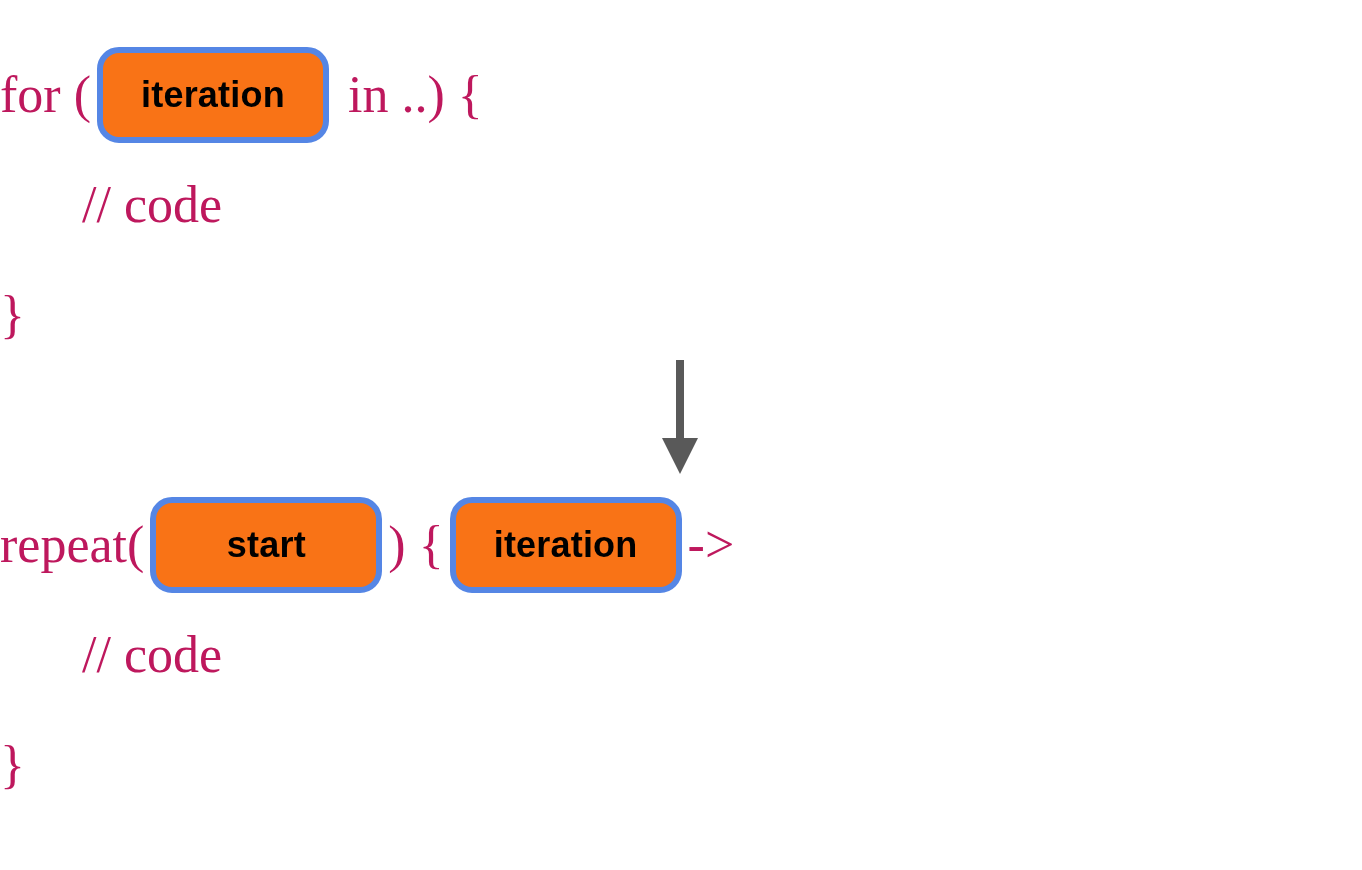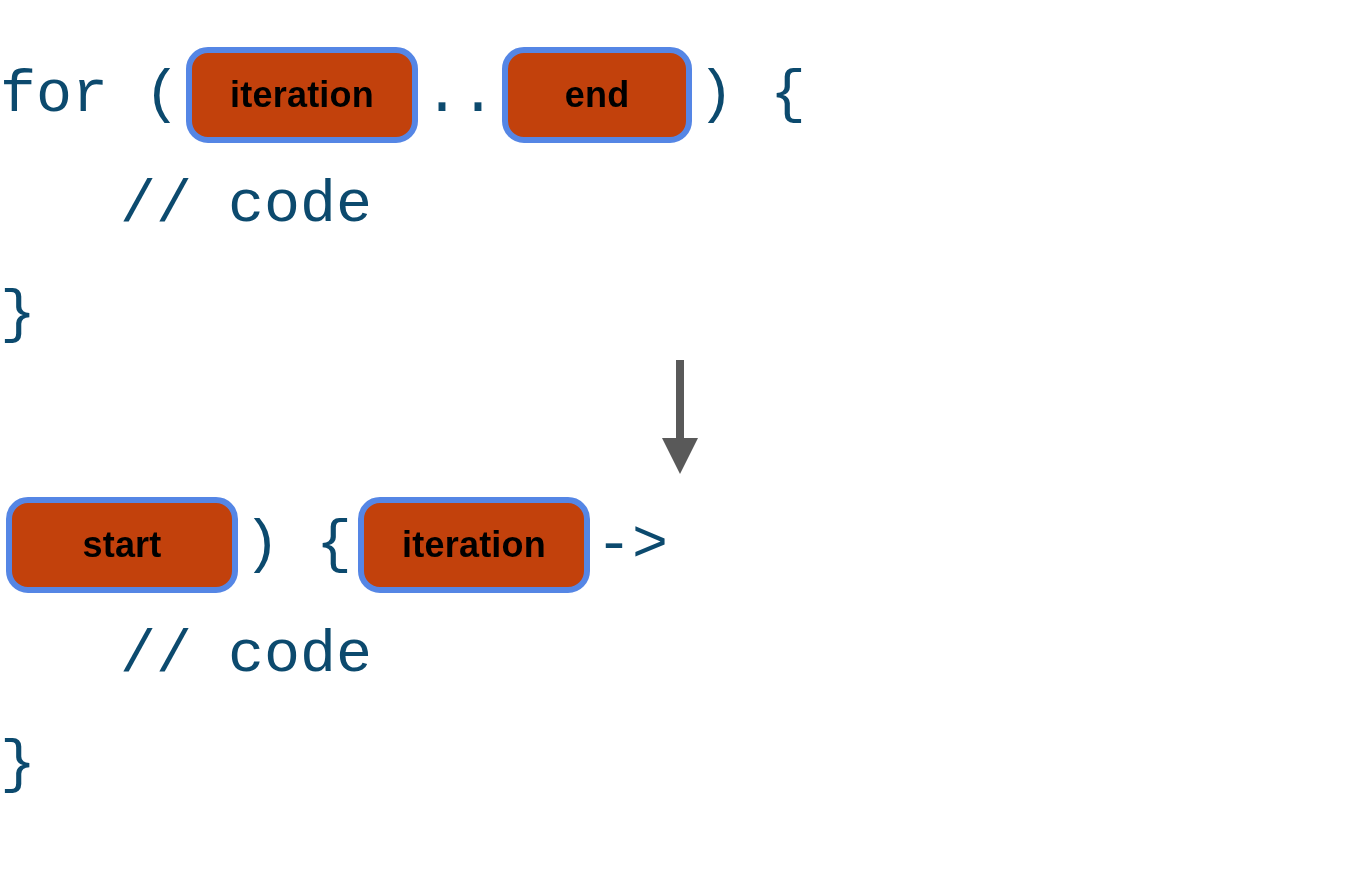--- a/index.html
+++ b/index.html
@@ -31,38 +31,38 @@
   #block-for    { top: 40px; }
   #block-repeat { top: 490px; }
 
   .code-line {
     position: relative;
     height: 110px;
     display: flex;
     align-items: center;
     white-space: pre;
   }
-  .code-line.indented { padding-left: 120px; }
+  .code-line.indented { padding-left: 82px; }
 
   .code-text {
-    font-family: Liberation Mono, monospace;
-    font-size: 60px;
+    font-family: Liberation Serif, serif;
+    font-size: 52px;
     line-height: 1;
-    color: #0c4a6e;
+    color: #be185d;
     letter-spacing: 0;
     white-space: pre;
   }
 
   
   .chip {
     display: inline-flex;
     align-items: center;
     justify-content: center;
     box-sizing: border-box;
-    background: #c2410c;
+    background: #f97316;
     border: 6px solid #5586e5;
     border-radius: 22px;
     height: 96px;
     padding: 0 26px;
     margin: 4px 6px;
     font-family: "Liberation Sans", "DejaVu Sans", sans-serif;
     font-weight: 700;
     font-size: 36px;
     color: #000000;
     letter-spacing: 0.2px;
@@ -84,42 +84,43 @@
 </head>
 <body>
 
 <div id="stage">
 
   <div class="code-block" id="block-for">
 
     <div class="code-line">
       <span class="code-text">for (</span>
       <span class="chip wide">iteration</span>
+      <span class="code-text"> in </span>
       <span class="code-text">..</span>
-      <span class="chip small">end</span>
       <span class="code-text">) {</span>
     </div>
 
     <div class="code-line indented">
       <span class="code-text">// code</span>
     </div>
 
     <div class="code-line">
       <span class="code-text">}</span>
     </div>
   </div>
 
   <svg id="flow-arrow" viewBox="0 0 52 118">
     <line x1="26" y1="2" x2="26" y2="84" stroke="#595959" stroke-width="8"></line>
     <polygon points="26,116 8,80 44,80" fill="#595959"></polygon>
   </svg>
 
   <div class="code-block" id="block-repeat">
 
     <div class="code-line">
+      <span class="code-text">repeat(</span>
       <span class="chip wide">start</span>
       <span class="code-text">) {</span>
       <span class="chip wide">iteration</span>
       <span class="code-text">-&gt;</span>
     </div>
 
     <div class="code-line indented">
       <span class="code-text">// code</span>
     </div>
 

